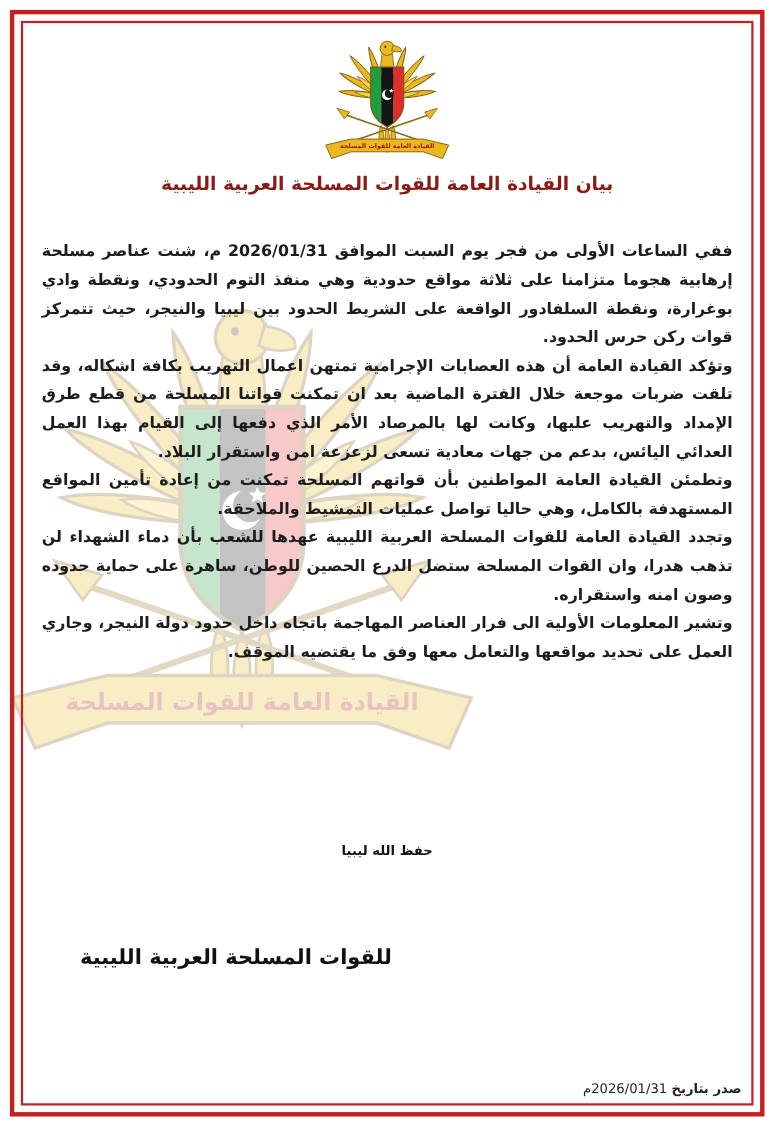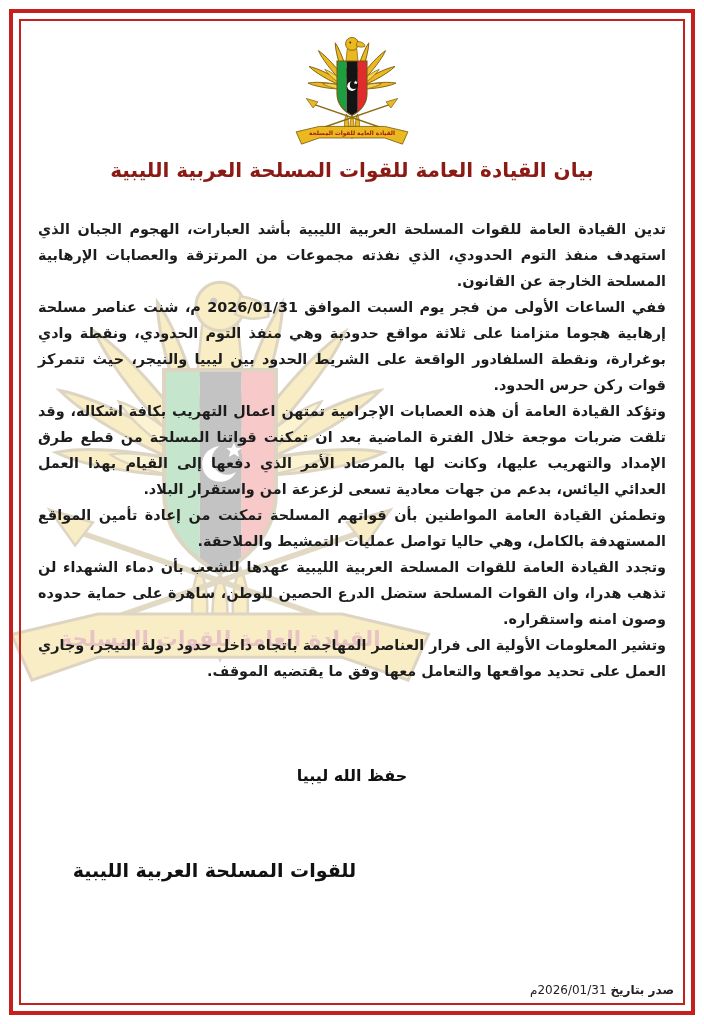--- a/index.html
+++ b/index.html
@@ -47,37 +47,37 @@
   .content { position: absolute; inset: 0; z-index: 1; }
   .emblem {
     position: absolute; top: 28px; left: 50%;
     transform: translateX(-50%);
     width: 150px; height: 130px;
   }
   .title {
     position: absolute; top: 158px; left: 0; right: 0;
     margin: 0;
     text-align: center;
-    font-size: 20px; font-weight: bold;
+    font-size: 17px; font-weight: bold;
     color: var(--title-red);
     direction: rtl;
   }
   .body-text {
     position: absolute; top: 216px; left: 38px; right: 38px;
     direction: rtl;
     text-align: justify;
     color: var(--text-dark);
     font-size: 14.4px; font-weight: bold;
     line-height: 26px;
   }
   .body-text p { margin: 0; }
   .blessing {
     position: absolute; top: 766px; left: 0; right: 0;
     text-align: center;
-    font-size: 16px; font-weight: bold;
+    font-size: 12px; font-weight: bold;
     color: #111;
     direction: rtl;
   }
   .signature {
     position: absolute; top: 854px; left: 42px;
     width: 345px;
     text-align: center;
     direction: rtl;
     color: #111;
     font-weight: bold;
@@ -177,21 +177,20 @@
 
   <div class="content">
 
     <svg class="emblem" viewBox="0 0 220 190">
       <use href="#eagle-symbol"></use>
     </svg>
 
     <h1 class="title">بيان القيادة العامة للقوات المسلحة العربية الليبية</h1>
 
     <div class="body-text">
-      <p>تدين القيادة العامة للقوات المسلحة العربية الليبية بأشد العبارات، الهجوم الجبان الذي استهدف منفذ التوم الحدودي، الذي نفذته مجموعات من المرتزقة والعصابات الإرهابية المسلحة الخارجة عن القانون.</p>
       <p>ففي الساعات الأولى من فجر يوم السبت الموافق 2026/01/31 م، شنت عناصر مسلحة إرهابية هجوما متزامنا على ثلاثة مواقع حدودية وهي منفذ التوم الحدودي، ونقطة وادي بوغرارة، ونقطة السلفادور الواقعة على الشريط الحدود بين ليبيا والنيجر، حيث تتمركز قوات ركن حرس الحدود.</p>
       <p>وتؤكد القيادة العامة أن هذه العصابات الإجرامية تمتهن اعمال التهريب بكافة اشكاله، وقد تلقت ضربات موجعة خلال الفترة الماضية بعد ان تمكنت قواتنا المسلحة من قطع طرق الإمداد والتهريب عليها، وكانت لها بالمرصاد الأمر الذي دفعها إلى القيام بهذا العمل العدائي اليائس، بدعم من جهات معادية تسعى لزعزعة امن واستقرار البلاد.</p>
       <p>وتطمئن القيادة العامة المواطنين بأن قواتهم المسلحة تمكنت من إعادة تأمين المواقع المستهدفة بالكامل، وهي حاليا تواصل عمليات التمشيط والملاحقة.</p>
       <p>وتجدد القيادة العامة للقوات المسلحة العربية الليبية عهدها للشعب بأن دماء الشهداء لن تذهب هدرا، وان القوات المسلحة ستضل الدرع الحصين للوطن، ساهرة على حماية حدوده وصون امنه واستقراره.</p>
       <p>وتشير المعلومات الأولية الى فرار العناصر المهاجمة باتجاه داخل حدود دولة النيجر، وجاري العمل على تحديد مواقعها والتعامل معها وفق ما يقتضيه الموقف.</p>
     </div>
 
     <div class="blessing">حفظ الله ليبيا</div>
 
     <div class="signature">

